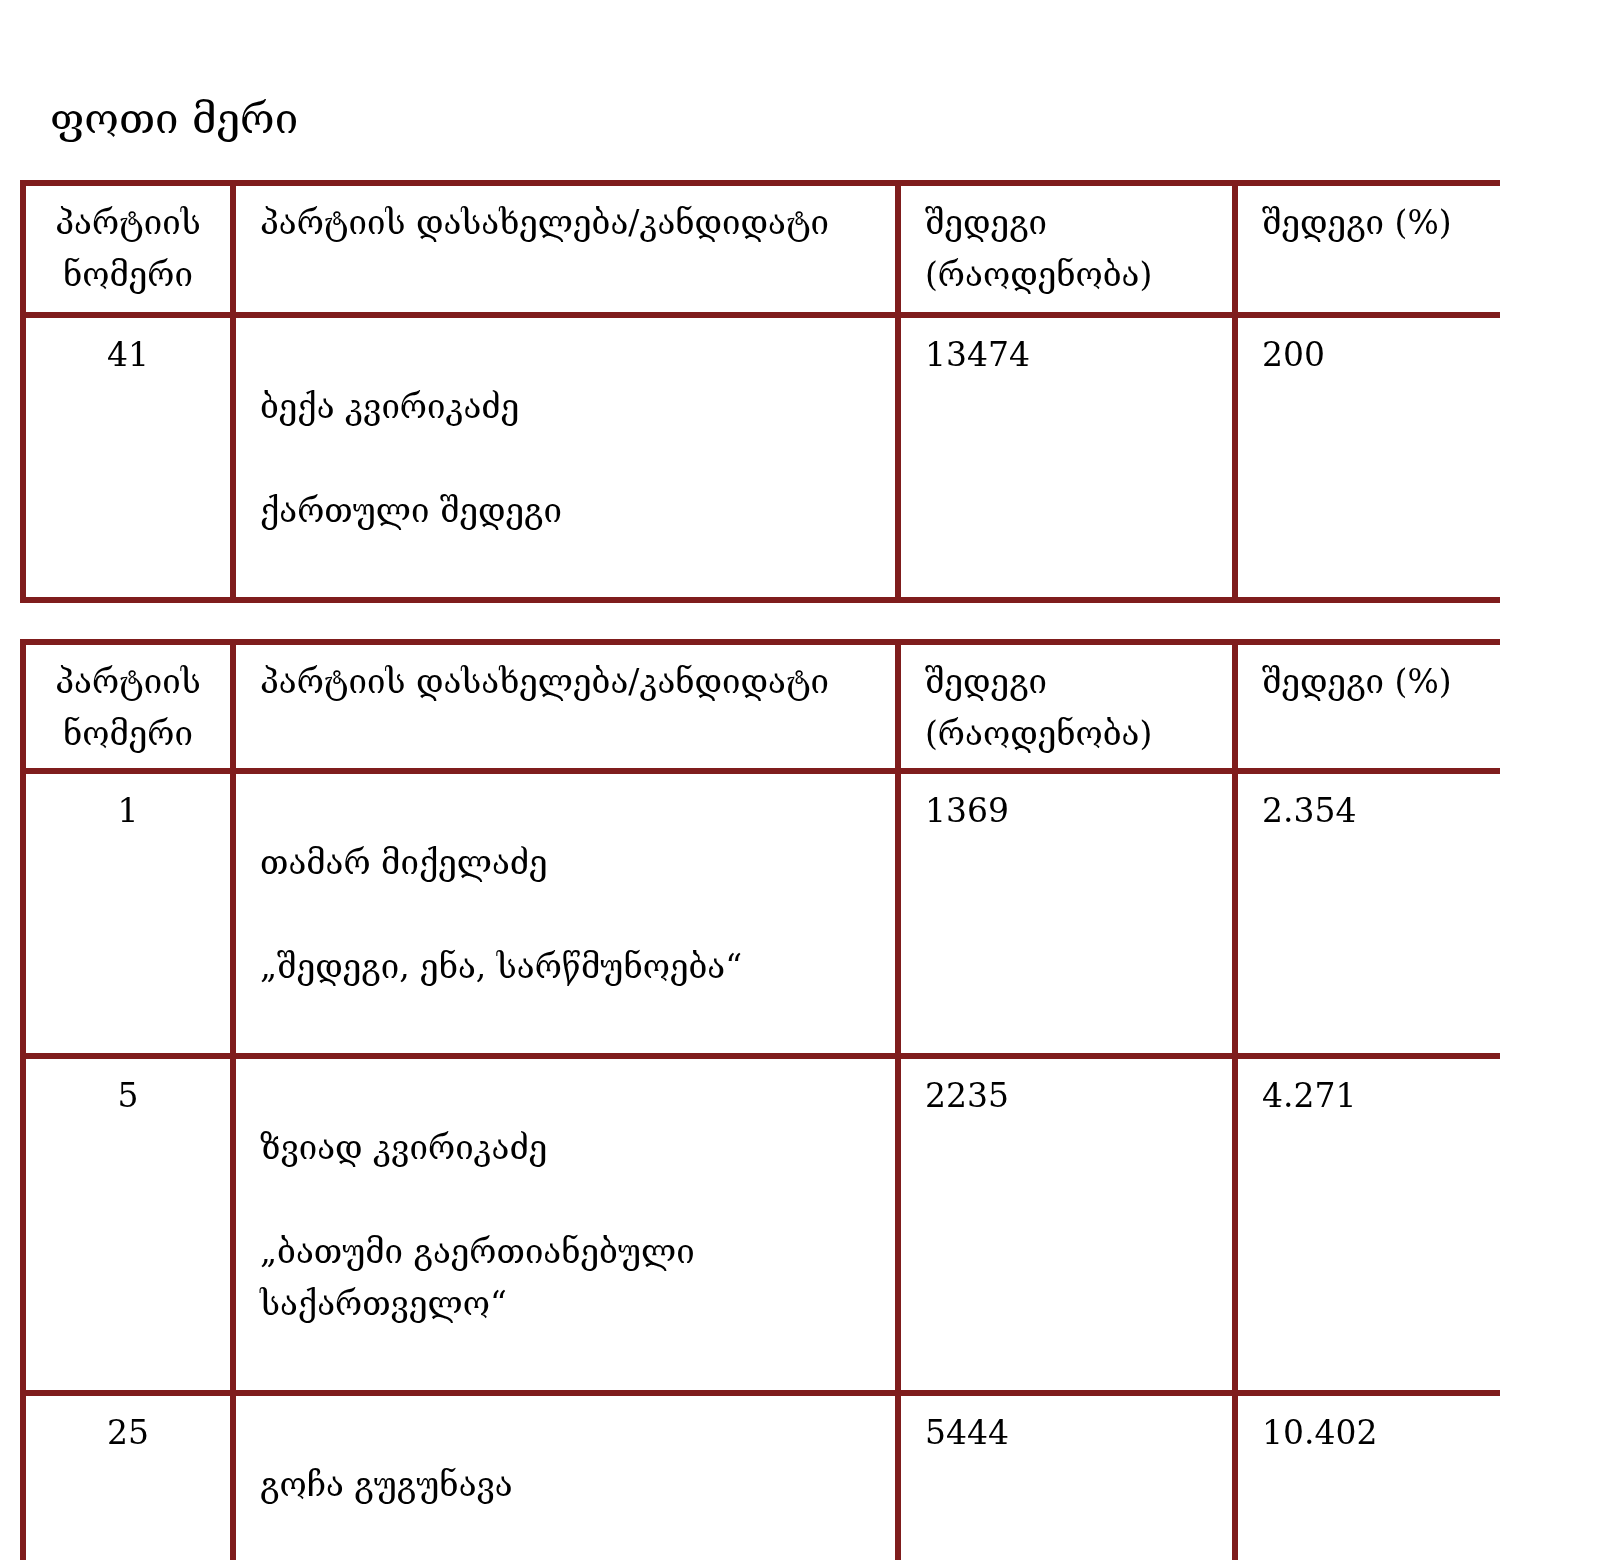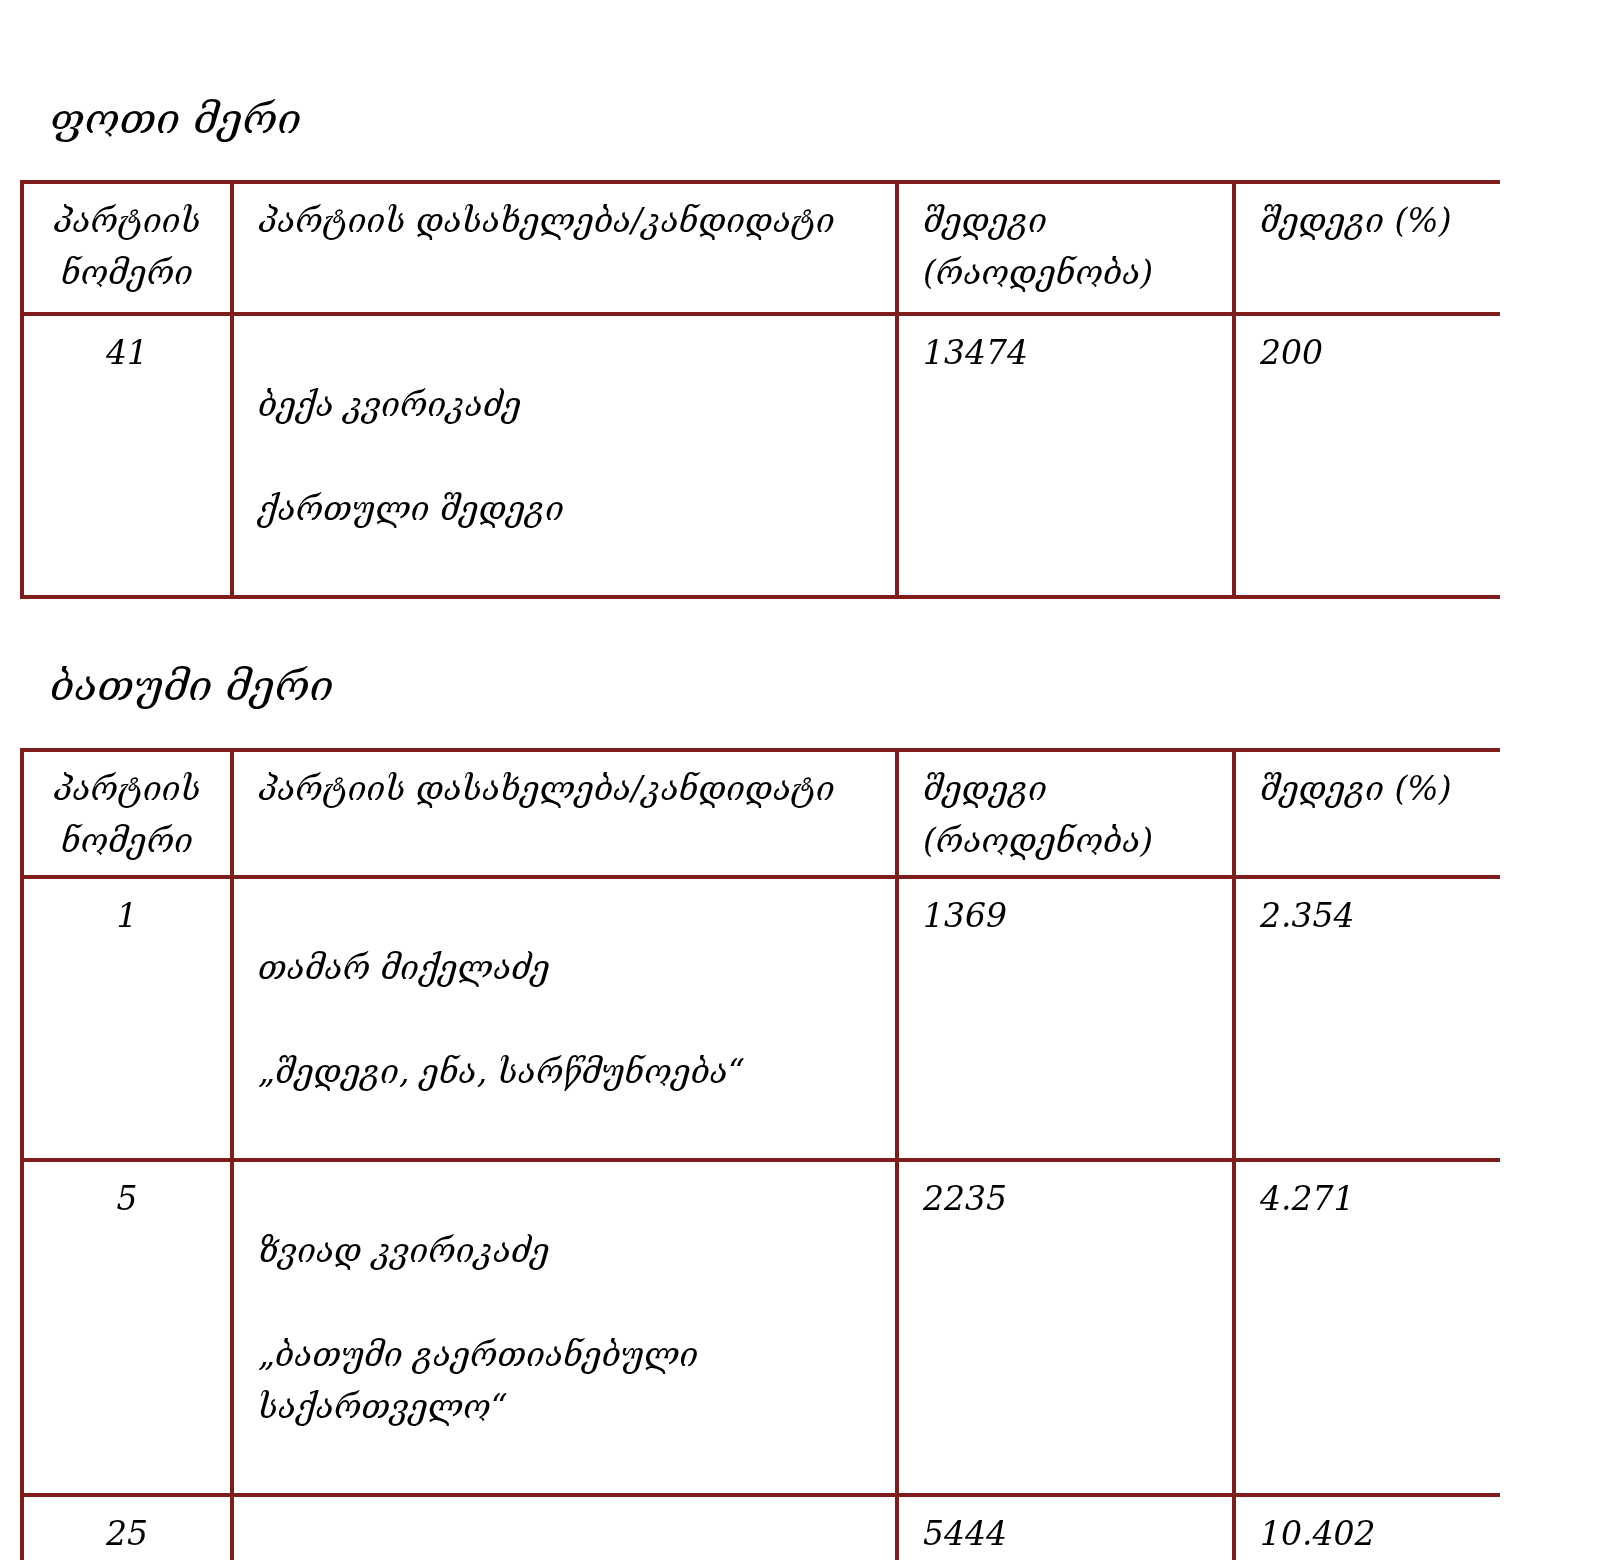--- a/index.html
+++ b/index.html
@@ -8,21 +8,20 @@
     background: #ffffff;
     color: #000000;
     font-family: "DejaVu Serif", "DejaVu Sans", serif;
   }
   .page {
     position: relative;
     width: 1500px;
     height: 1560px;
     background: #ffffff;
     overflow: hidden;
-    font-style: italic;
   }
   .section-title {
     font-size: 42px;
     line-height: 1.2;
     margin-left: 50px;
     white-space: pre-line;
   }
   .title-1 { padding-top: 94px; }
   .title-2 { margin-top: 62px; }
   table.results {
@@ -31,21 +30,21 @@
     width: 1562px;
     margin-left: 20px;
     margin-top: 36px;
   }
   table.results col.c1 { width: 210px; }
   table.results col.c2 { width: 665px; }
   table.results col.c3 { width: 337px; }
   table.results col.c4 { width: 350px; }
   table.results th,
   table.results td {
-    border: 4px solid #7f1d1d;
+    border: 6px solid #7f1d1d;
     vertical-align: top;
     text-align: left;
     font-weight: normal;
     font-size: 33px;
     line-height: 52px;
     padding: 11px 22px 8px 24px;
     white-space: pre-line;
     overflow: hidden;
   }
   table.results th.num,
@@ -90,21 +89,20 @@
         <td>
           <div>ბექა კვირიკაძე</div>
           <div>ქართული შედეგი</div>
         </td>
         <td>13474</td>
         <td>200</td>
       </tr>
     </tbody>
   </table>
 
-  <div class="section-title title-2">ბათუმი მერი</div>
 
   <table class="results">
     <colgroup>
         <col class="c1">
         <col class="c2">
         <col class="c3">
         <col class="c4">
       </colgroup>
     <thead>
       <tr class="hrow-2">

